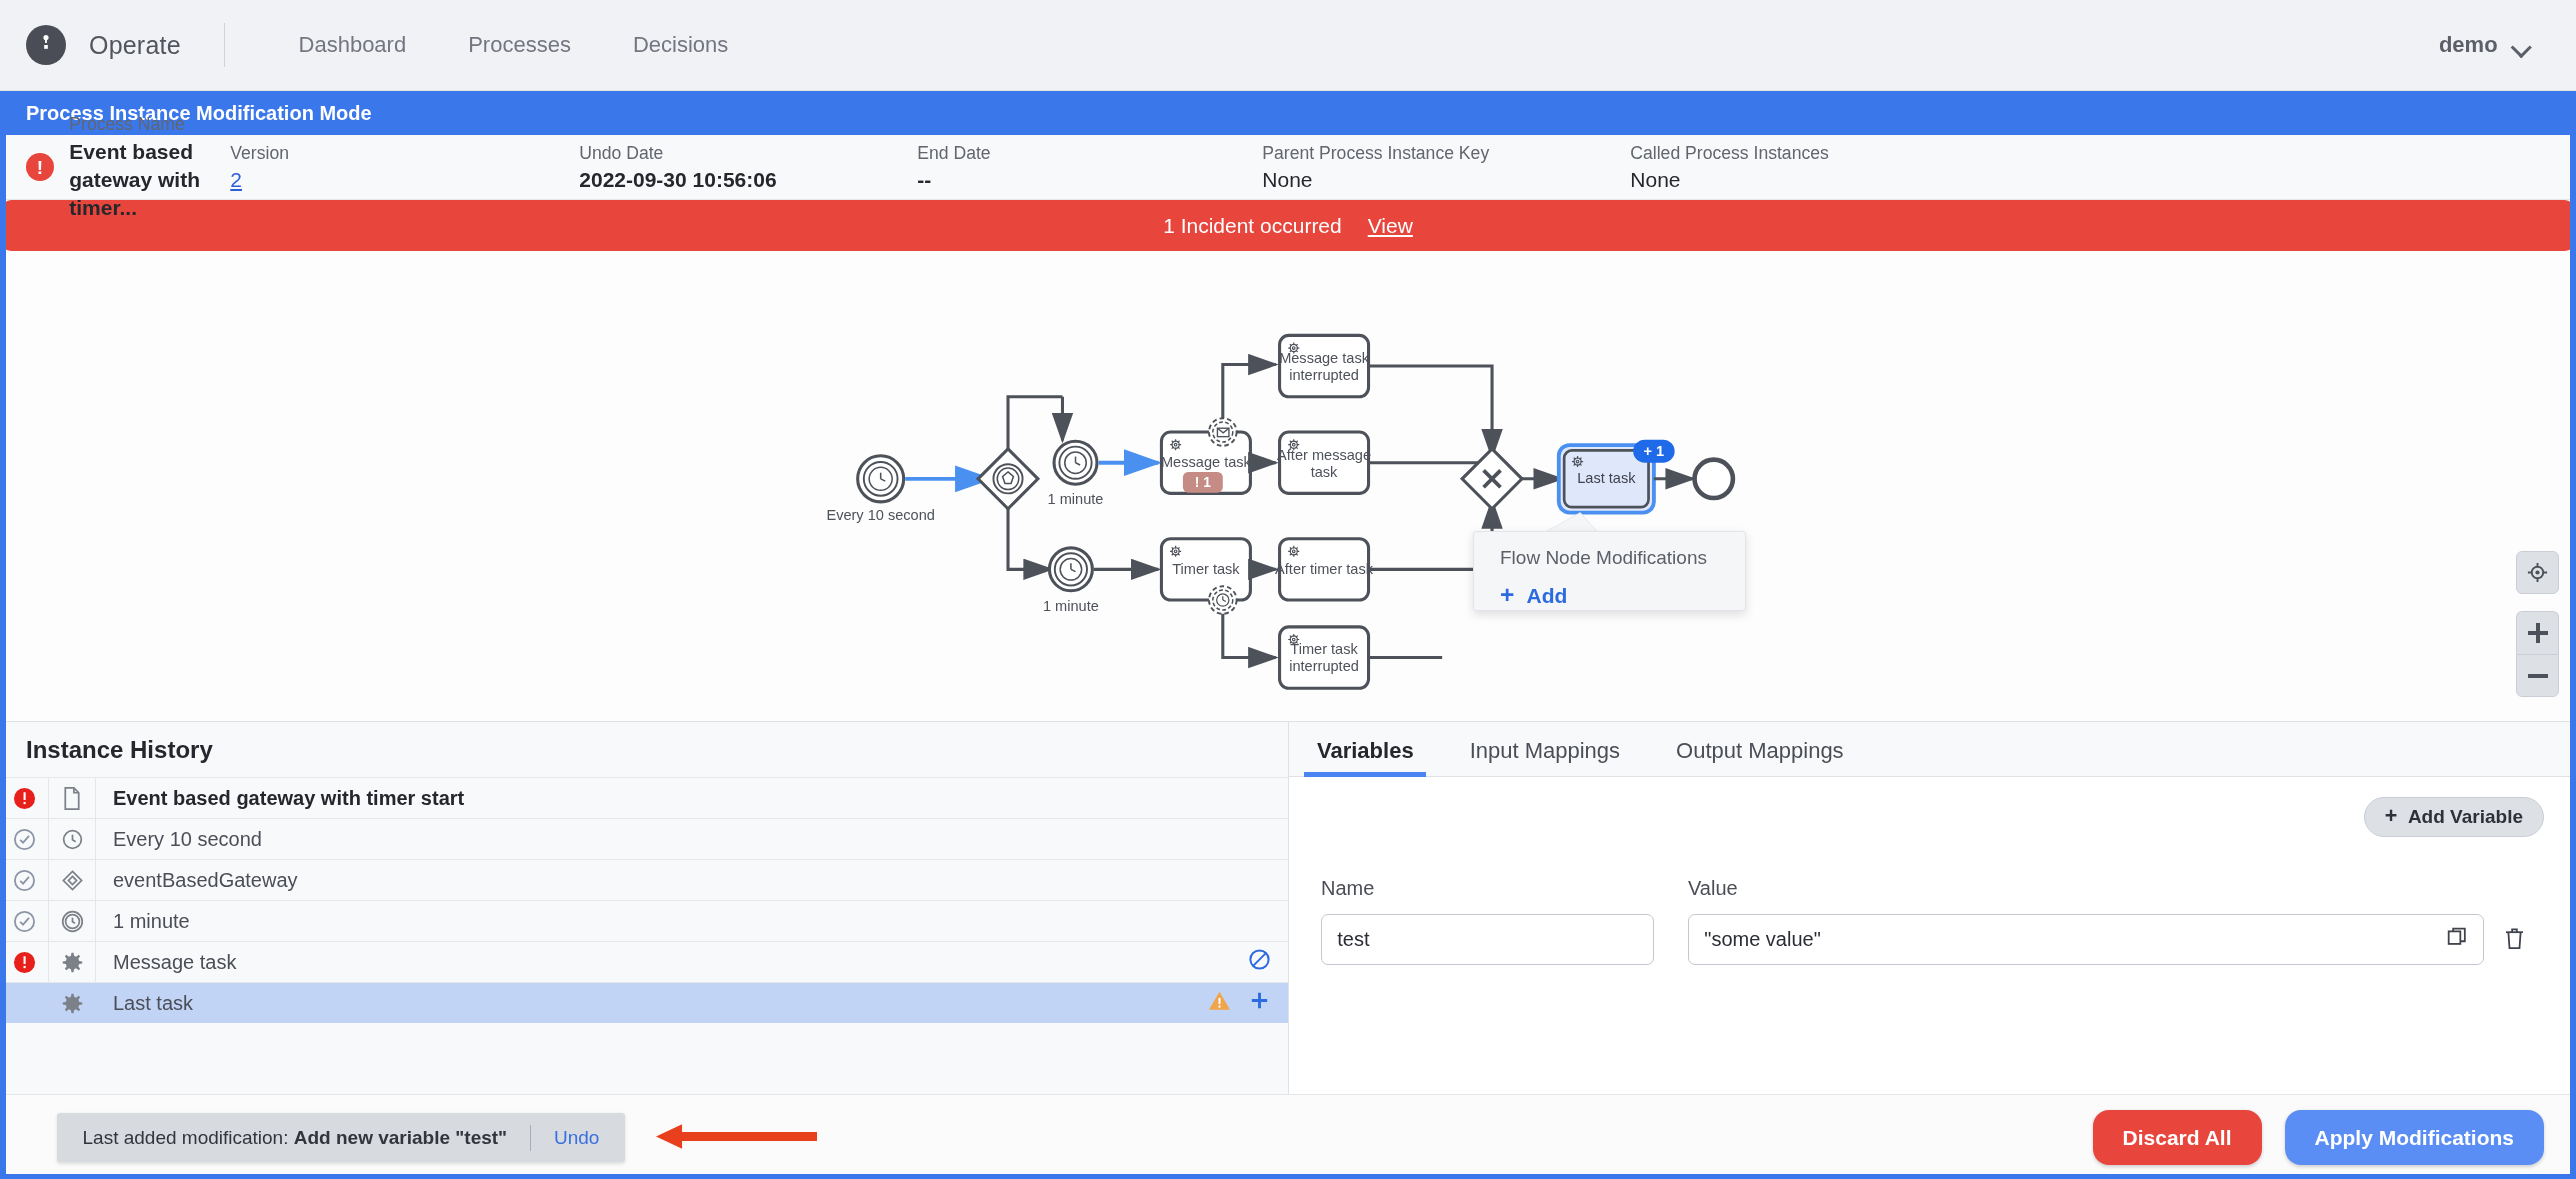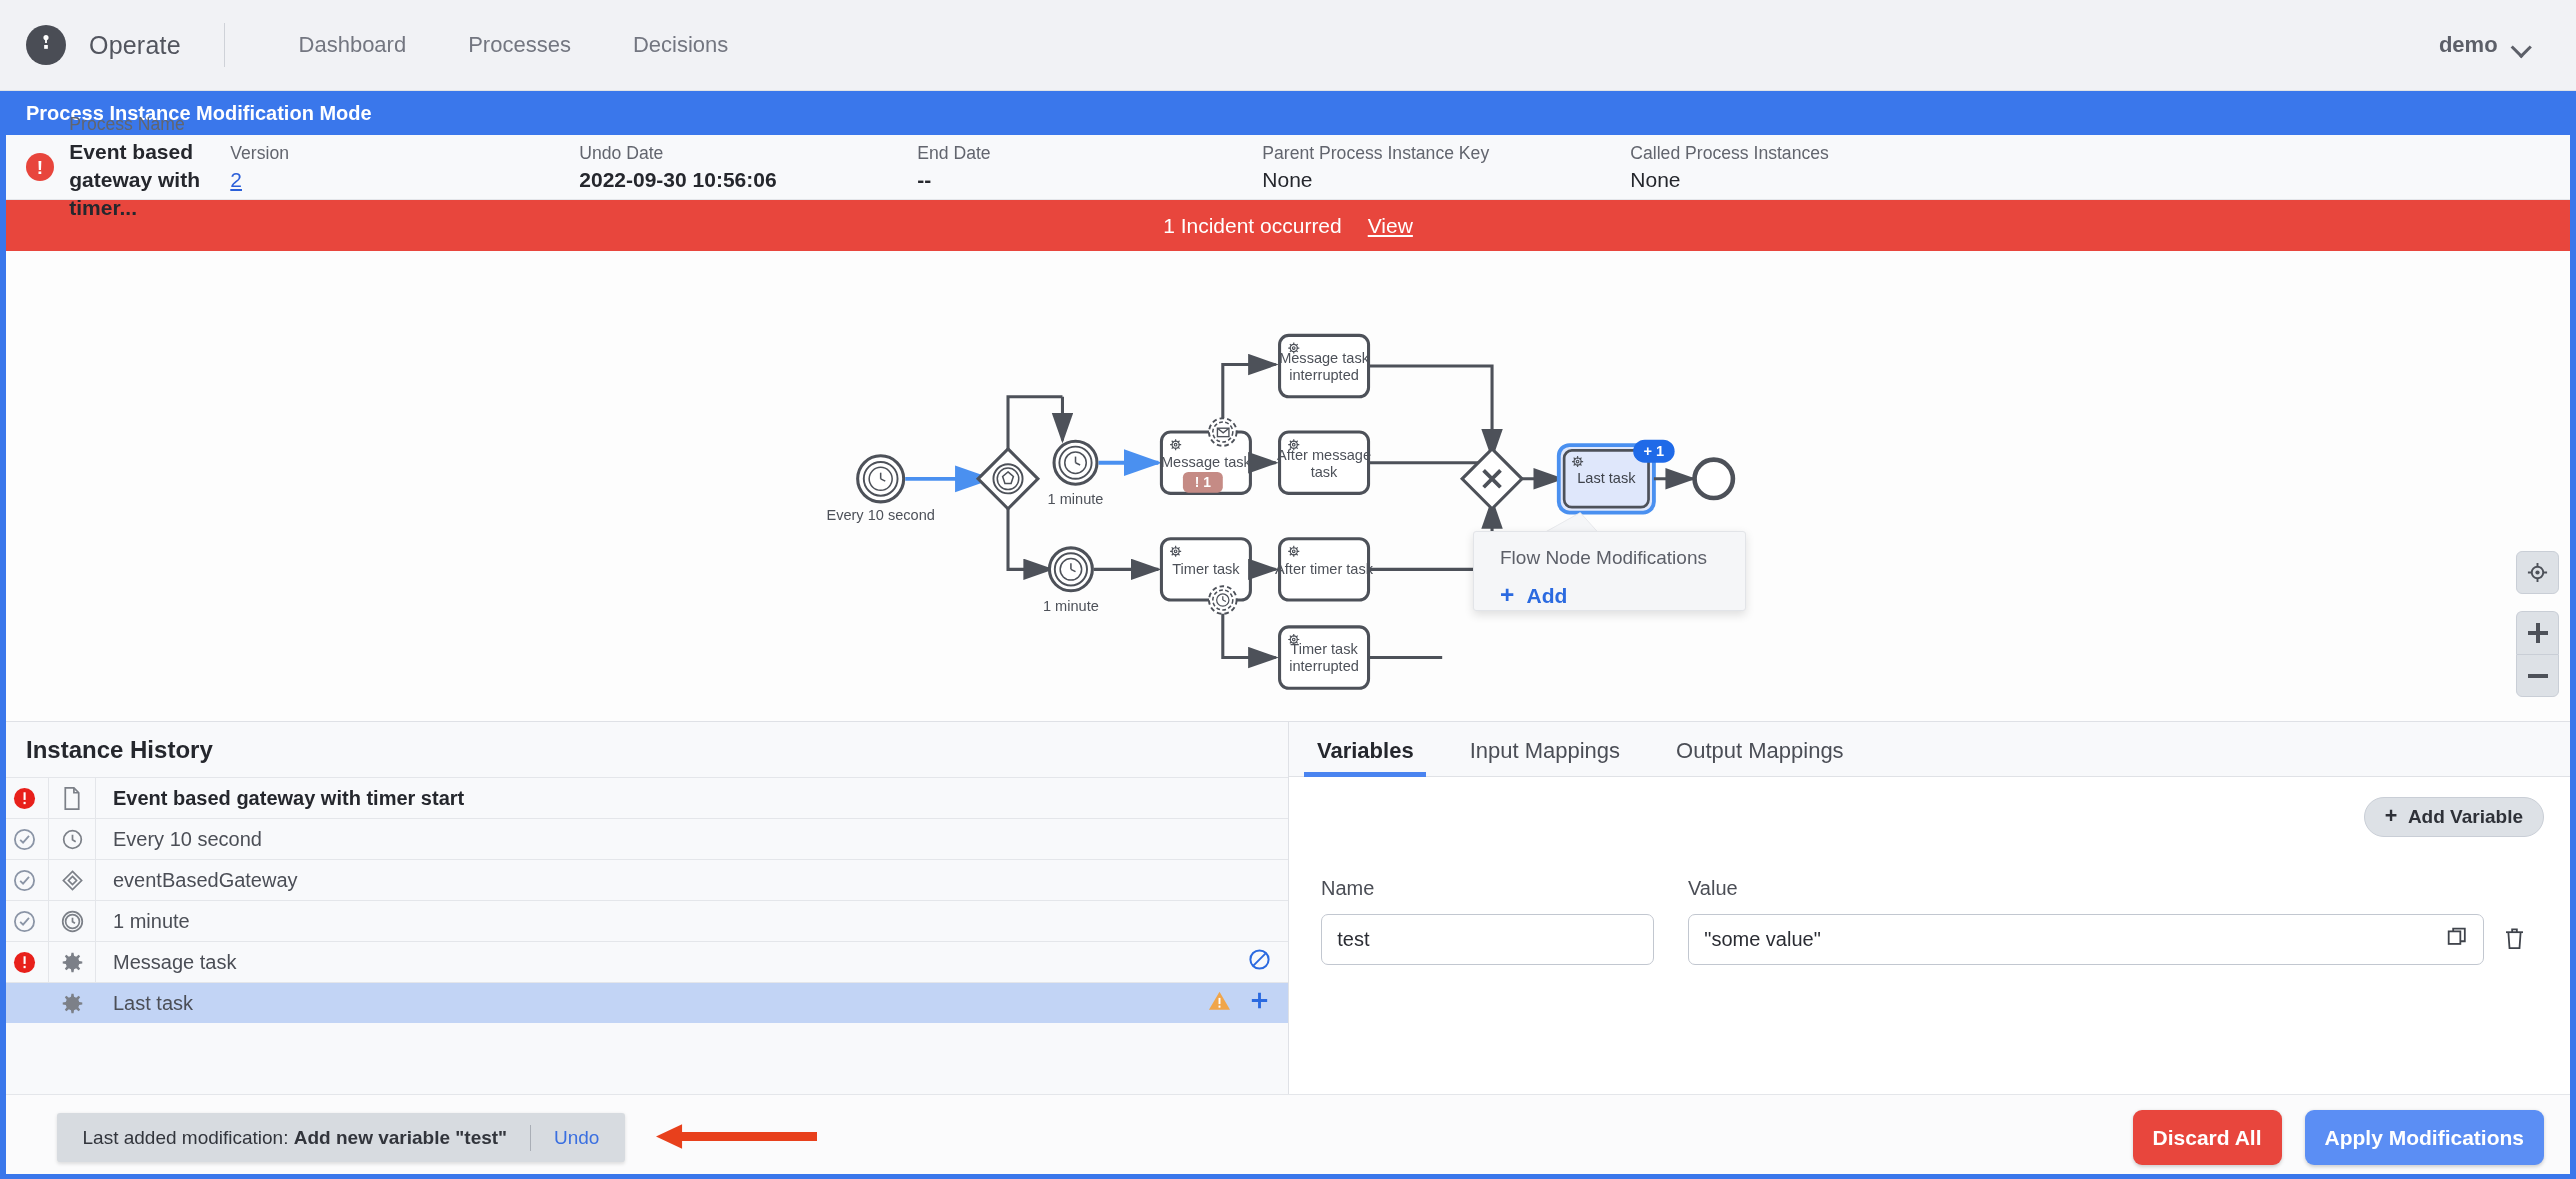--- a/index.html
+++ b/index.html
@@ -81,21 +81,21 @@
   .dcol { display: flex; flex-direction: column; justify-content: center; }
   .dlabel { font-size: 17.6px; color: #62656e; line-height: 1.5; }
   .dvalue { font-size: 21px; color: #25272d; font-weight: bold; line-height: 1.35; }
   .dvalue.link { color: #2b5fd9; font-weight: normal; text-decoration: underline; cursor: pointer; }
   .dvalue.plain { font-weight: normal; }
 
   
   .incident-bar {
     height: 51px; background: #e8463d;
     display: flex; align-items: center; justify-content: center;
-    gap: 26px; color: #fff;
+    gap: 26px; color: #fff; border-radius: 12px;
   }
   .incident-text { font-size: 21px; }
   .incident-view { font-size: 21px; text-decoration: underline; cursor: pointer; }
 
   
   .diagram {
     position: relative;
     height: 471px;
     background: #fdfdfd;
     overflow: hidden;
@@ -206,22 +206,22 @@
     margin-left: 24.5px;
     box-shadow: 0 1.5px 3.8px rgba(0,0,0,.12);
   }
   .last-mod .lbl { font-size: 19px; color: #32353c; }
   .last-mod .lbl b { font-weight: bold; }
   .lm-sep { width: 0.8px; height: 26px; background: #a9aeb6; }
   .undo { font-size: 19px; color: #3a6fe0; cursor: pointer; }
   .arrow-annot { margin-left: 31px; }
   .btns { margin-left: auto; display: flex; gap: 23px; }
   .btn {
-    height: 55px; border-radius: 9px; border: none;
-    padding: 0 20px; font-size: 21px; font-weight: bold; color: #fff;
+    height: 55px; border-radius: 16px; border: none;
+    padding: 0 30px; font-size: 21px; font-weight: bold; color: #fff;
     cursor: pointer; font-family: "Liberation Sans", sans-serif;
     box-shadow: 0 1.5px 3.8px rgba(0,0,0,.18);
   }
   .btn-discard { background: #e8463d; }
   .btn-apply { background: #5b8ef4; }
 
   
   .edge-left { position: absolute; left: 0; top: 91px; bottom: 0; width: 6.1px; background: #3a77eb; z-index: 20; }
   .edge-right { position: absolute; right: 0; top: 91px; bottom: 0; width: 6.1px; background: #3a77eb; z-index: 20; }
   .edge-bottom { position: absolute; left: 0; right: 0; bottom: 0; height: 6.1px; background: #3a77eb; z-index: 20; }

